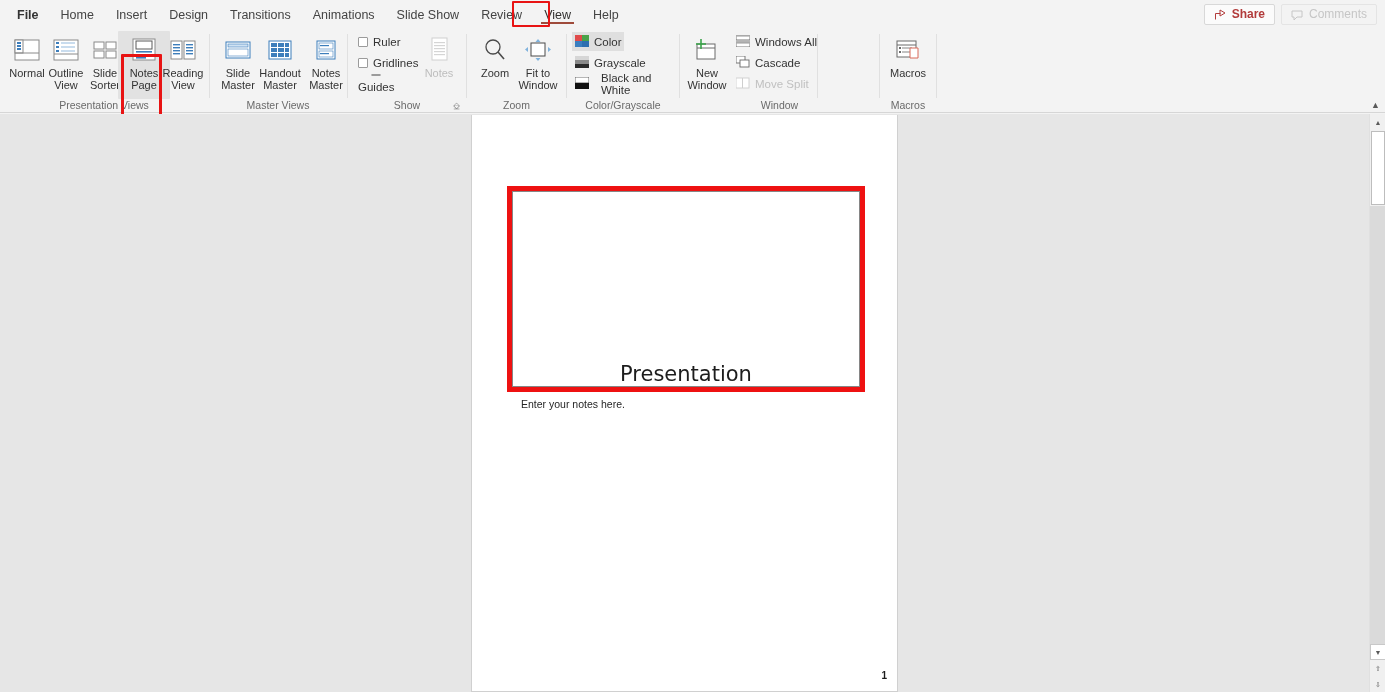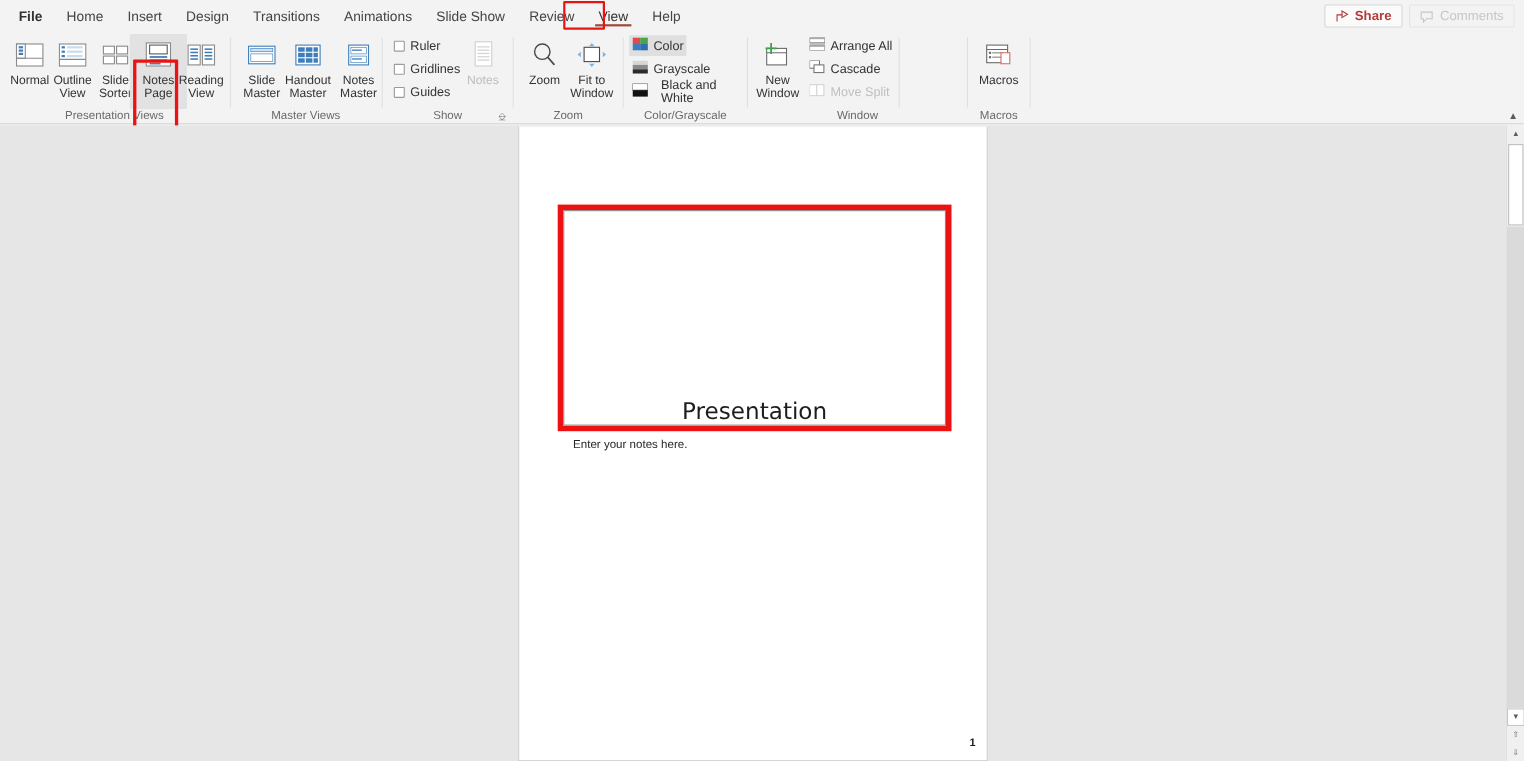--- a/index.html
+++ b/index.html
@@ -295,21 +295,21 @@
 
   <div class="group" style="left:349px; width:116px;">
     <div class="smallrow" style="left:6px; top:4px;">
       <span class="cbx"></span>
       <span>Ruler</span>
     </div>
     <div class="smallrow" style="left:6px; top:25px;">
       <span class="cbx"></span>
       <span>Gridlines</span>
     </div>
-    <div class="smallrow" style="left:6px; top:46px;">
+    <div class="smallrow" style="left:6px; top:46px;flex-direction:column;">
       <span class="cbx"></span>
       <span>Guides</span>
     </div>
     <div class="bigbtn dim" style="left:64px;">
       <span class="glyph">
         <svg width="22" height="26" viewBox="0 0 22 26">
           <rect x="4" y="1" width="15" height="22" fill="#fff" stroke="#cfcfcf"></rect>
           <rect x="6" y="5" width="11" height="1.2" fill="#d5d5d5"></rect>
             <rect x="6" y="8" width="11" height="1.2" fill="#d5d5d5"></rect>
           <rect x="6" y="11" width="11" height="1.2" fill="#d5d5d5"></rect>
@@ -401,21 +401,21 @@
     </div>
     <div class="smallrow" style="left:52px; top:4px;">
       <span>
         <svg width="14" height="12" viewBox="0 0 14 12">
           <rect x="0" y="0" width="14" height="5" fill="#fff" stroke="#6a6a6a" stroke-width="0.9"></rect>
           <rect x="0" y="7" width="14" height="5" fill="#fff" stroke="#6a6a6a" stroke-width="0.9"></rect>
           <rect x="0" y="0" width="14" height="1.6" fill="#a9a9a9"></rect>
             <rect x="0" y="7" width="14" height="1.6" fill="#a9a9a9"></rect>
         </svg>
       </span>
-      <span>Arrange All</span>
+      <span>Windows All</span>
     </div>
     <div class="smallrow" style="left:52px; top:25px;">
       <span>
         <svg width="14" height="12" viewBox="0 0 14 12">
           <rect x="0" y="0" width="9" height="7" fill="#fff" stroke="#6a6a6a" stroke-width="0.9"></rect>
           <rect x="4" y="4" width="9" height="7" fill="#fff" stroke="#6a6a6a" stroke-width="0.9"></rect>
         </svg>
       </span>
       <span>Cascade</span>
     </div>

